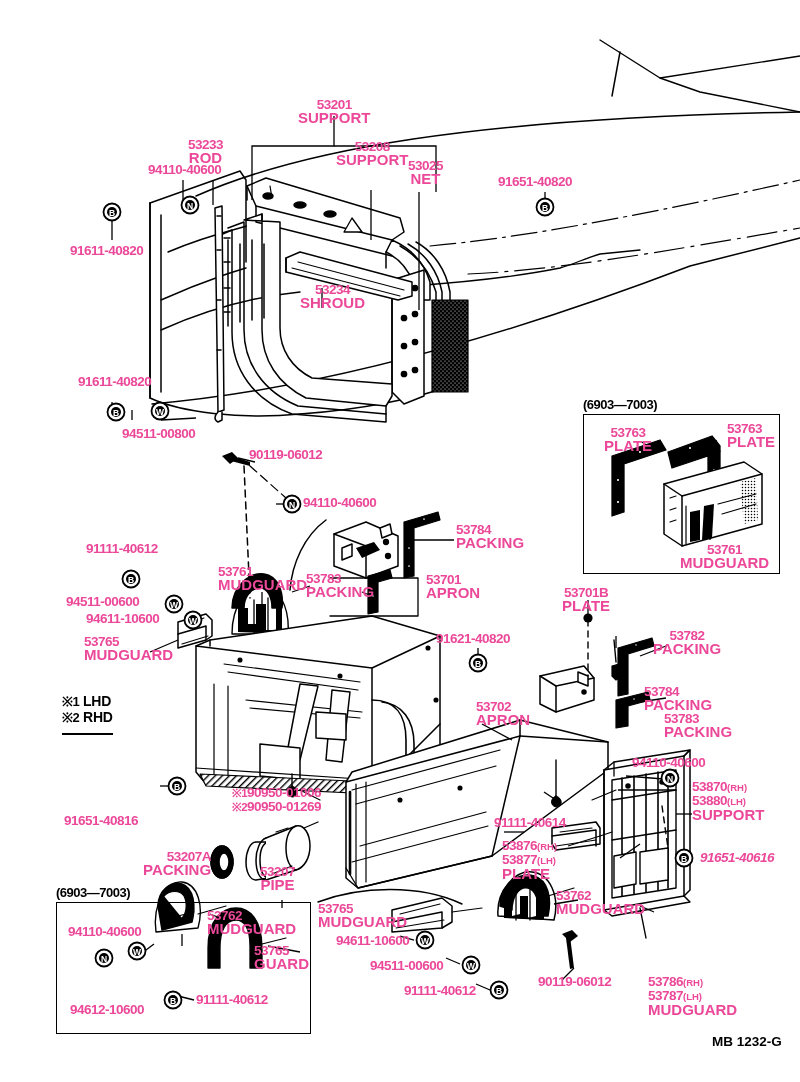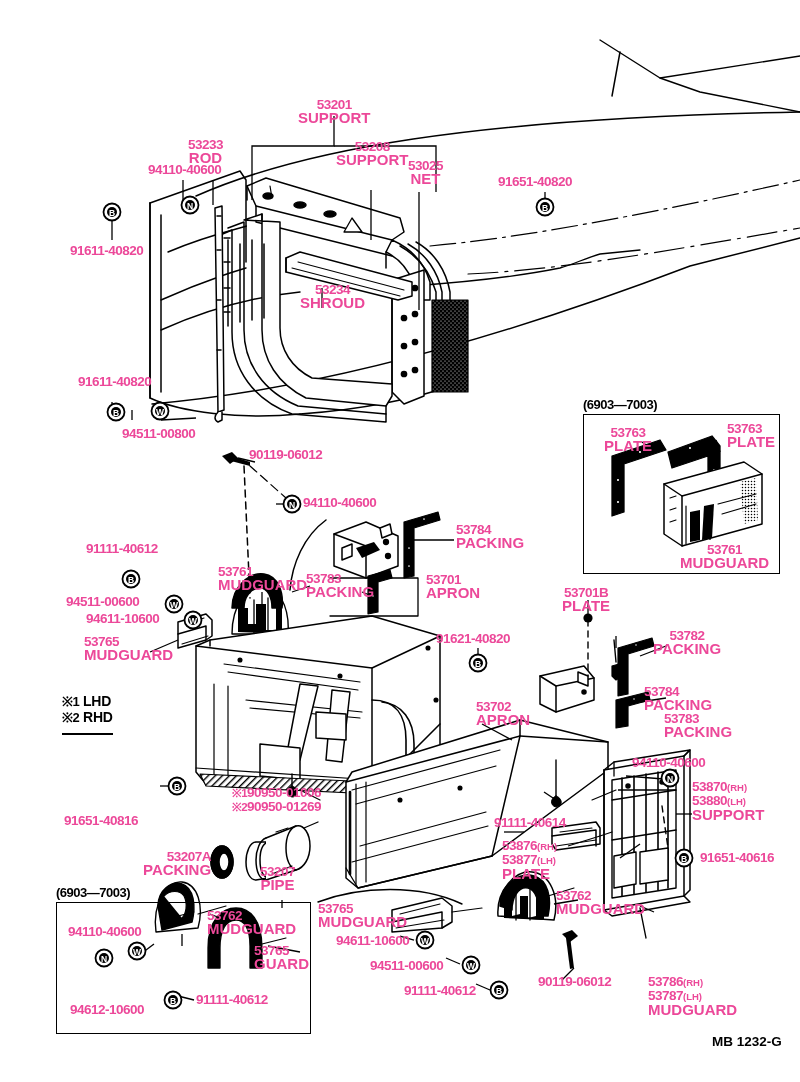--- a/index.html
+++ b/index.html
@@ -655,21 +655,21 @@
 <div class="lbl" style="left:632px;top:756px;">
   <span class="pn">94110-40600</span>
 </div>
 
 <div class="lbl" style="left:692px;top:780px;line-height:1.0;">
   <span class="pn"><span>53870</span><span class="sfx">(RH)</span></span>
   <span class="pn"><span>53880</span><span class="sfx">(LH)</span></span>
   <span class="nm">SUPPORT</span>
 </div>
 
-<div class="lbl" style="left:700px;top:851px;">
+<div class="lbl" style="left:700px;top:851px;font-style:italic;">
   <span class="pn">91651-40616</span>
 </div>
 
 <div class="lbl" style="left:494px;top:816px;">
   <span class="pn">91111-40614</span>
 </div>
 
 <div class="lbl" style="left:502px;top:839px;line-height:1.0;">
   <span class="pn"><span>53876</span><span class="sfx">(RH)</span></span>
   <span class="pn"><span>53877</span><span class="sfx">(LH)</span></span>

